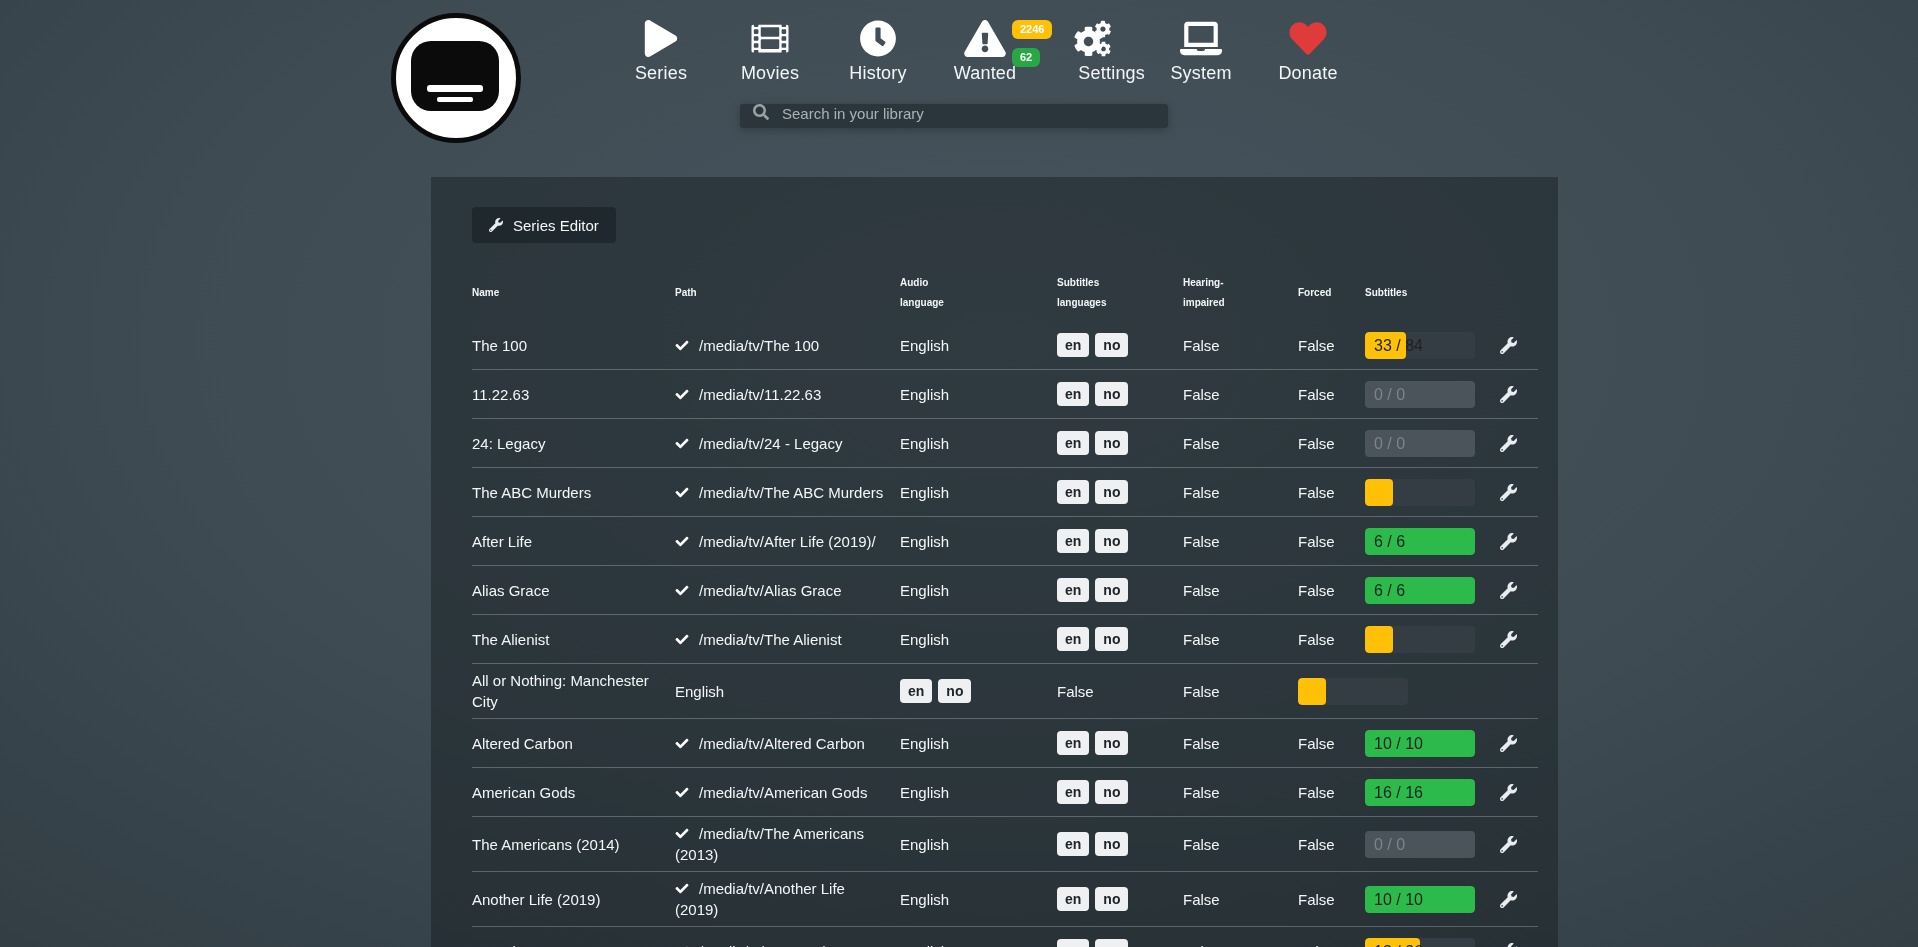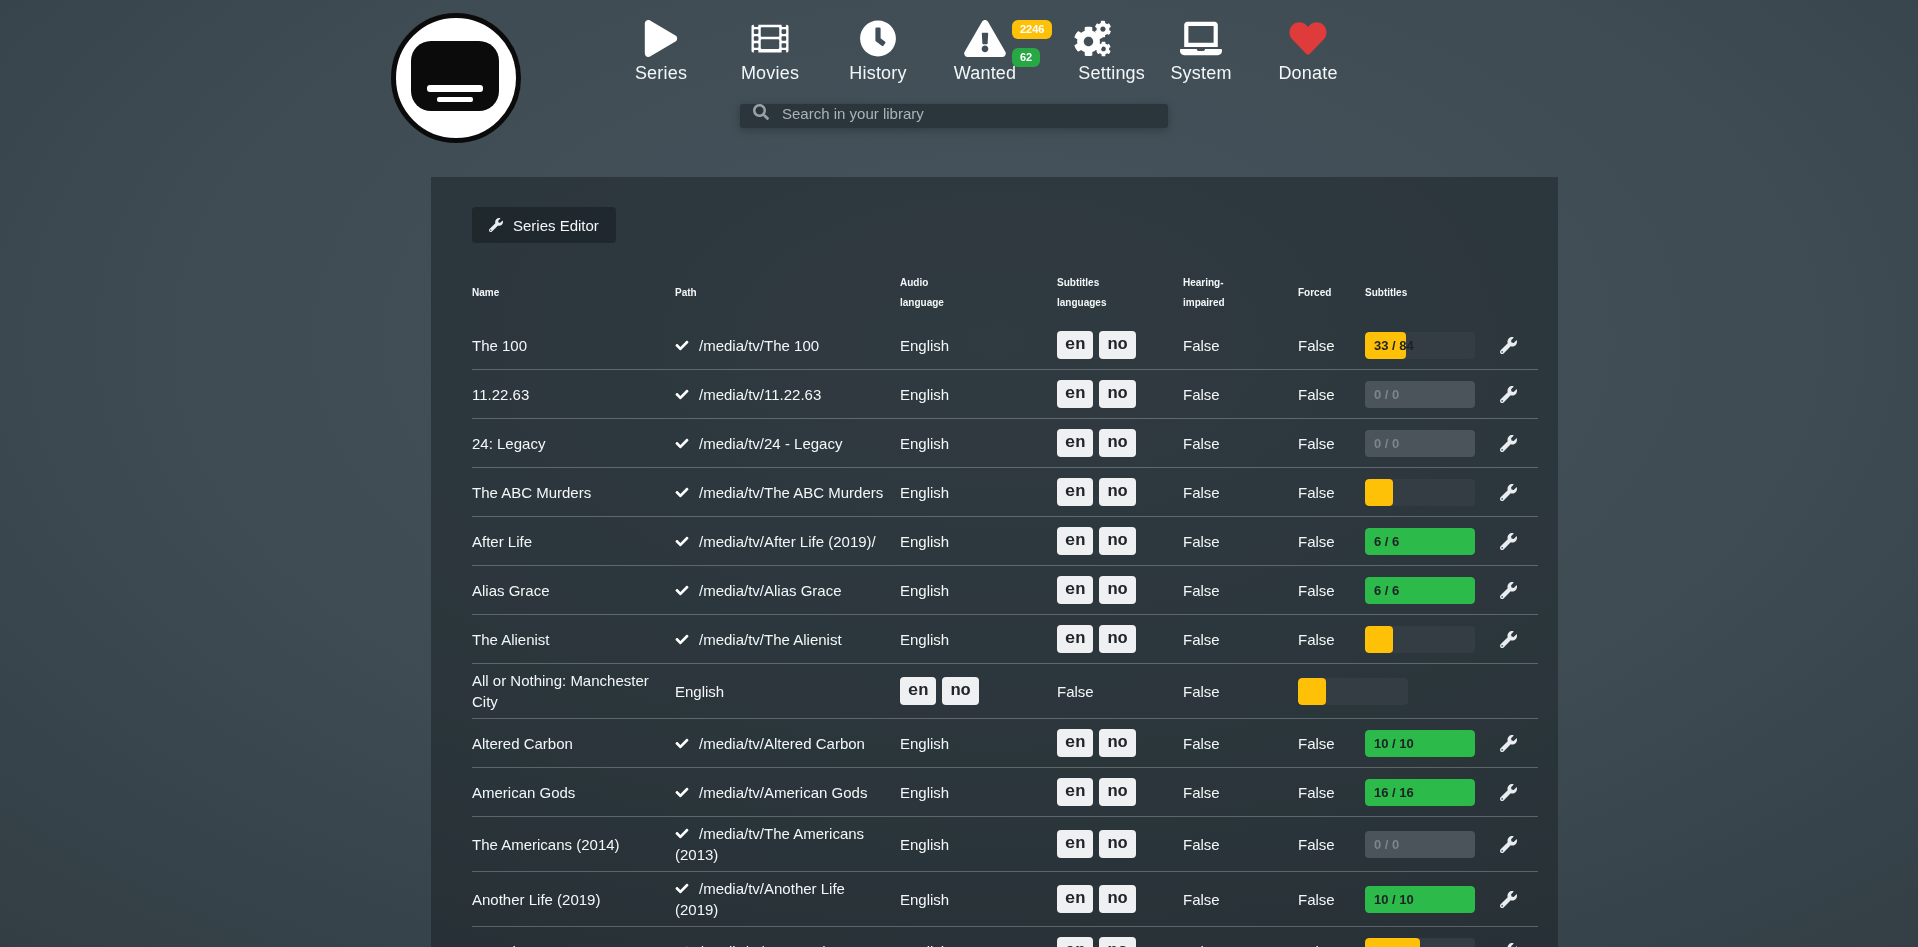--- a/index.html
+++ b/index.html
@@ -50,23 +50,23 @@
   
   .tbl{position:absolute;left:41px;top:88px;width:1066px;}
   .thead,.trow{display:grid;grid-template-columns:203px 225px 157px 126px 115px 67px 128px 45px;}
   .thead{align-items:center;height:56px;font-weight:bold;font-size:10px;}
   .hcell{white-space:pre-line;line-height:20px;padding-right:10px;}
   .trow{align-items:center;min-height:49px;box-sizing:border-box;padding:6px 0;
     border-bottom:1px solid rgba(223,230,233,0.28);font-size:15px;}
   .cell{padding-right:12px;line-height:21px;}
   .path .check{display:inline-block;width:14px;height:13px;fill:#ffffff;margin-right:10px;vertical-align:-1px;}
   .lang-badge{display:inline-block;background:var(--lang-badge-bg);color:var(--lang-badge-text);
-    font-size:17px;font-weight:bold;padding:4px 8px;border-radius:4px;margin-right:6px;line-height:1.2;font-family:Liberation Mono, monospace;}
+    font-size:14px;font-weight:bold;padding:4px 8px;border-radius:4px;margin-right:6px;line-height:1.2;}
   .bar{position:relative;width:110px;height:27px;border-radius:4px;background:var(--bar-track);overflow:hidden;
-    font-size:13px;font-weight:bold;}
+    font-size:16px;font-weight:normal;}
   .bar.muted{background:var(--muted-bar);}
   .bar .fill{position:absolute;left:0;top:0;height:100%;border-radius:4px;}
   .bar.warning .fill{background:var(--warning);}
   .bar.success .fill{background:var(--success);}
   .bar .blabel{position:absolute;left:9px;top:0;line-height:27px;color:var(--bar-label);white-space:nowrap;}
   .bar.muted .blabel{color:var(--muted-text);}
   .row-wrench svg{width:17px;height:17px;fill:#e9edef;}
   .cell.actions{display:flex;justify-content:flex-start;padding-left:7px;}
 </style>
 </head>

